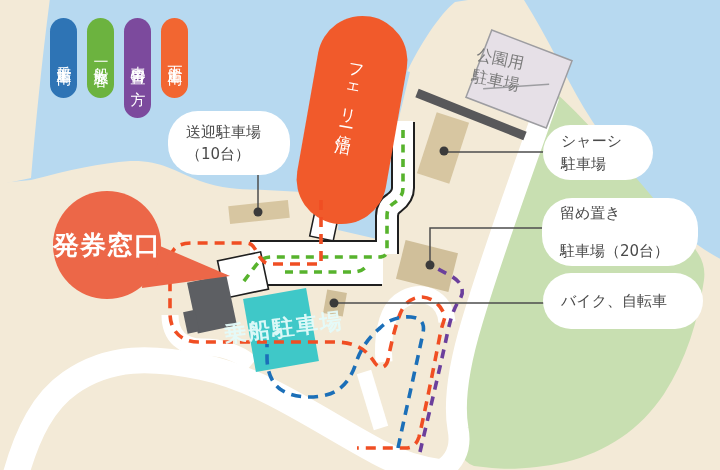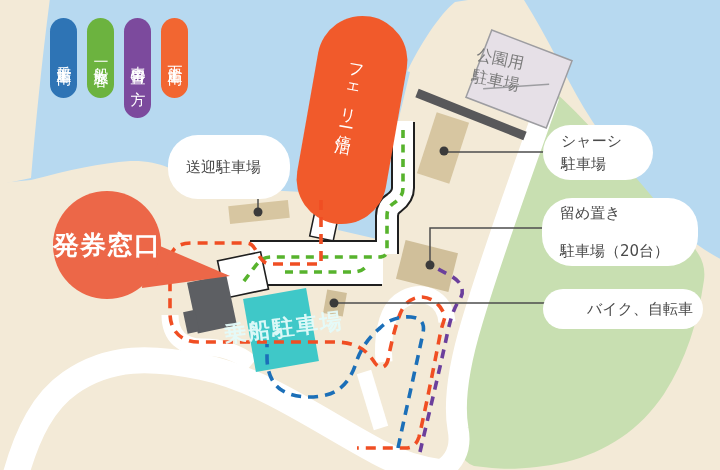--- a/index.html
+++ b/index.html
@@ -130,32 +130,33 @@
   <polygon points="146,240 230,276 142,288" fill="#ec6748"></polygon>
 </svg>
 
 <div class="abs">
   <div class="pill abs" style="left: 50px; top: 18px; height: 80px; background: rgb(46, 116, 181);">乗船車両</div>
   <div class="pill abs" style="left: 87px; top: 18px; height: 80px; background: rgb(108, 179, 63);">一般旅客</div>
   <div class="pill abs" style="left: 124px; top: 18px; height: 100px; background: rgb(124, 74, 157);">車留置の方</div>
   <div class="pill abs" style="left: 161px; top: 18px; height: 80px; background: rgb(242, 102, 49);">下船車両</div>
 </div>
 
-<div class="callout abs" style="left:168px;top:111px;width:122px;height:64px;margin-top:24px;">
+<div class="callout abs" style="left:168px;top:111px;width:122px;height:64px;">
   <div>送迎駐車場</div>
+  <div>（10台）</div>
 </div>
 <div class="callout abs" style="left:543px;top:125px;width:110px;height:55px;">
   <div>シャーシ</div>
   <div>駐車場</div>
 </div>
 <div class="callout abs" style="left:542px;top:198px;width:156px;height:68px;gap:16px;">
   <div>留め置き</div>
   <div>駐車場（20台）</div>
 </div>
-<div class="callout abs" style="left:543px;top:289px;width:160px;height:40px;text-align:right;">
+<div class="callout abs" style="left:543px;top:273px;width:160px;height:56px;">
   <div>バイク、自転車</div>
 </div>
 
 <div class="ticket-bubble abs" style="left: 53px; top: 191px; width: 108px; height: 108px; background: rgb(236, 103, 72);">発券窓口</div>
 
 <div class="ferry-label abs" style="left:336px;top:52px;height:138px;">フェリー停泊</div>
 
 <div class="teal-label abs" style="left:224px;top:313px;">乗船駐車場</div>
 
 <div class="park-label abs" style="left:474px;top:48px;">

